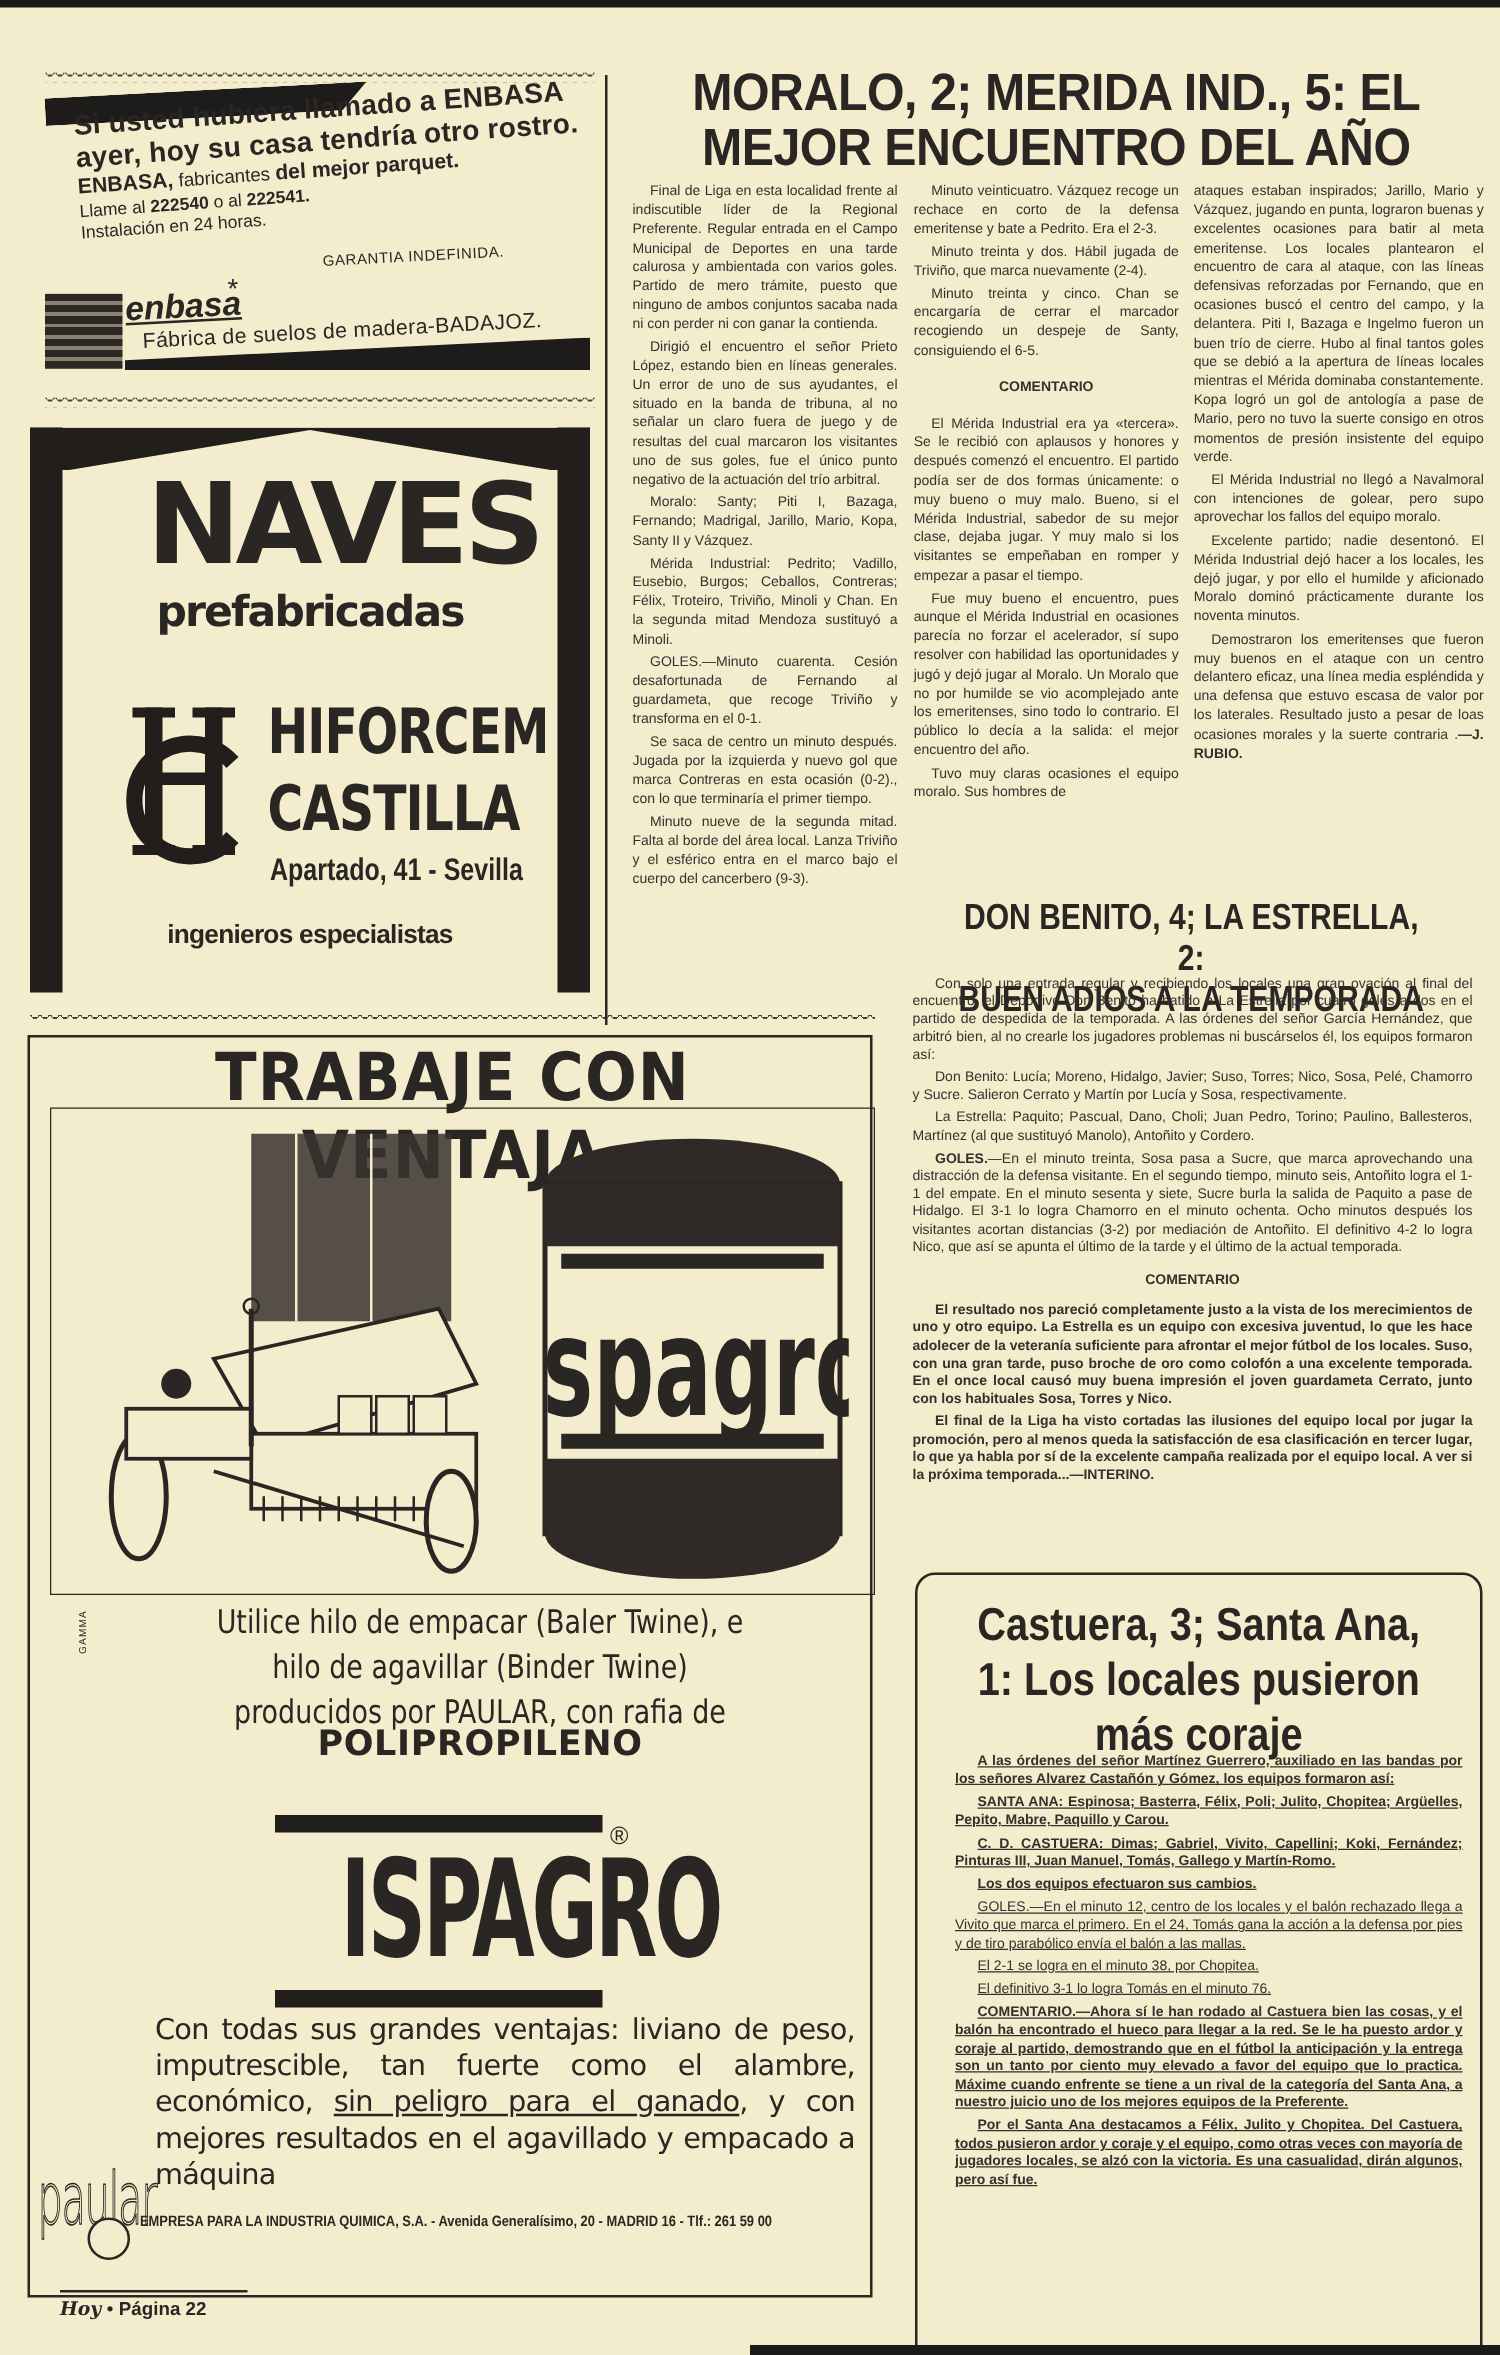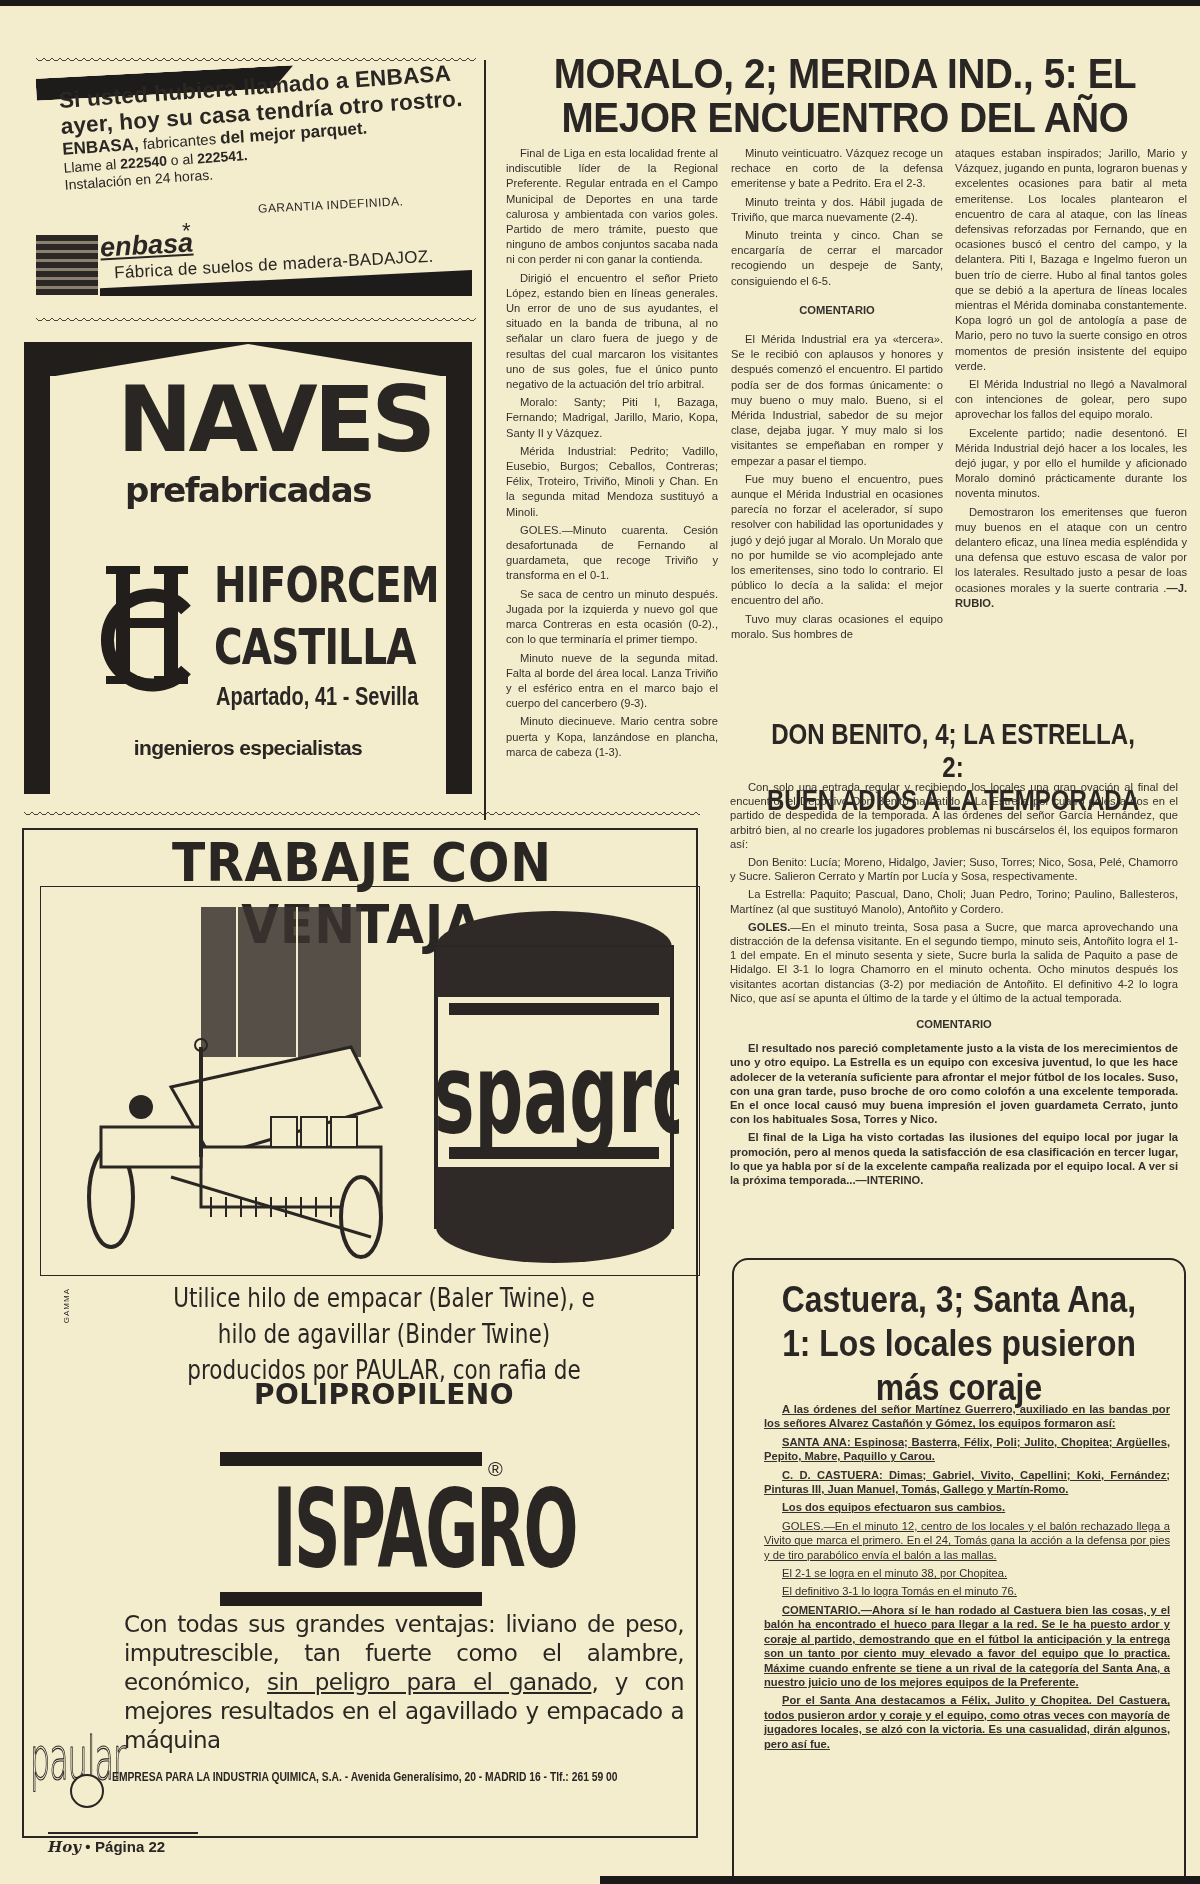--- a/index.html
+++ b/index.html
@@ -236,21 +236,20 @@
 <h1 class="headline h-moralo">MORALO, 2; MERIDA IND., 5: EL MEJOR ENCUENTRO DEL AÑO</h1>
 
 <div class="col c1">
   <p>Final de Liga en esta localidad frente al indiscutible líder de la Regional Preferente. Regular entrada en el Campo Municipal de Deportes en una tarde calurosa y ambientada con varios goles. Partido de mero trámite, puesto que ninguno de ambos conjuntos sacaba nada ni con perder ni con ganar la contienda.</p>
   <p>Dirigió el encuentro el señor Prieto López, estando bien en líneas generales. Un error de uno de sus ayudantes, el situado en la banda de tribuna, al no señalar un claro fuera de juego y de resultas del cual marcaron los visitantes uno de sus goles, fue el único punto negativo de la actuación del trío arbitral.</p>
   <p>Moralo: Santy; Piti I, Bazaga, Fernando; Madrigal, Jarillo, Mario, Kopa, Santy II y Vázquez.</p>
   <p>Mérida Industrial: Pedrito; Vadillo, Eusebio, Burgos; Ceballos, Contreras; Félix, Troteiro, Triviño, Minoli y Chan. En la segunda mitad Mendoza sustituyó a Minoli.</p>
   <p>GOLES.—Minuto cuarenta. Cesión desafortunada de Fernando al guardameta, que recoge Triviño y transforma en el 0-1.</p>
   <p>Se saca de centro un minuto después. Jugada por la izquierda y nuevo gol que marca Contreras en esta ocasión (0-2)., con lo que terminaría el primer tiempo.</p>
   <p>Minuto nueve de la segunda mitad. Falta al borde del área local. Lanza Triviño y el esférico entra en el marco bajo el cuerpo del cancerbero (9-3).</p>
-  <p>Minuto diecinueve. Mario centra sobre puerta y Kopa, lanzándose en plancha, marca de cabeza (1-3).</p>
 </div>
 
 <div class="col c2">
   <p>Minuto veinticuatro. Vázquez recoge un rechace en corto de la defensa emeritense y bate a Pedrito. Era el 2-3.</p>
   <p>Minuto treinta y dos. Hábil jugada de Triviño, que marca nuevamente (2-4).</p>
   <p>Minuto treinta y cinco. Chan se encargaría de cerrar el marcador recogiendo un despeje de Santy, consiguiendo el 6-5.</p>
   <p class="sub">COMENTARIO</p>
   <p>El Mérida Industrial era ya «tercera». Se le recibió con aplausos y honores y después comenzó el encuentro. El partido podía ser de dos formas únicamente: o muy bueno o muy malo. Bueno, si el Mérida Industrial, sabedor de su mejor clase, dejaba jugar. Y muy malo si los visitantes se empeñaban en romper y empezar a pasar el tiempo.</p>
   <p>Fue muy bueno el encuentro, pues aunque el Mérida Industrial en ocasiones parecía no forzar el acelerador, sí supo resolver con habilidad las oportunidades y jugó y dejó jugar al Moralo. Un Moralo que no por humilde se vio acomplejado ante los emeritenses, sino todo lo contrario. El público lo decía a la salida: el mejor encuentro del año.</p>
   <p>Tuvo muy claras ocasiones el equipo moralo. Sus hombres de</p>

